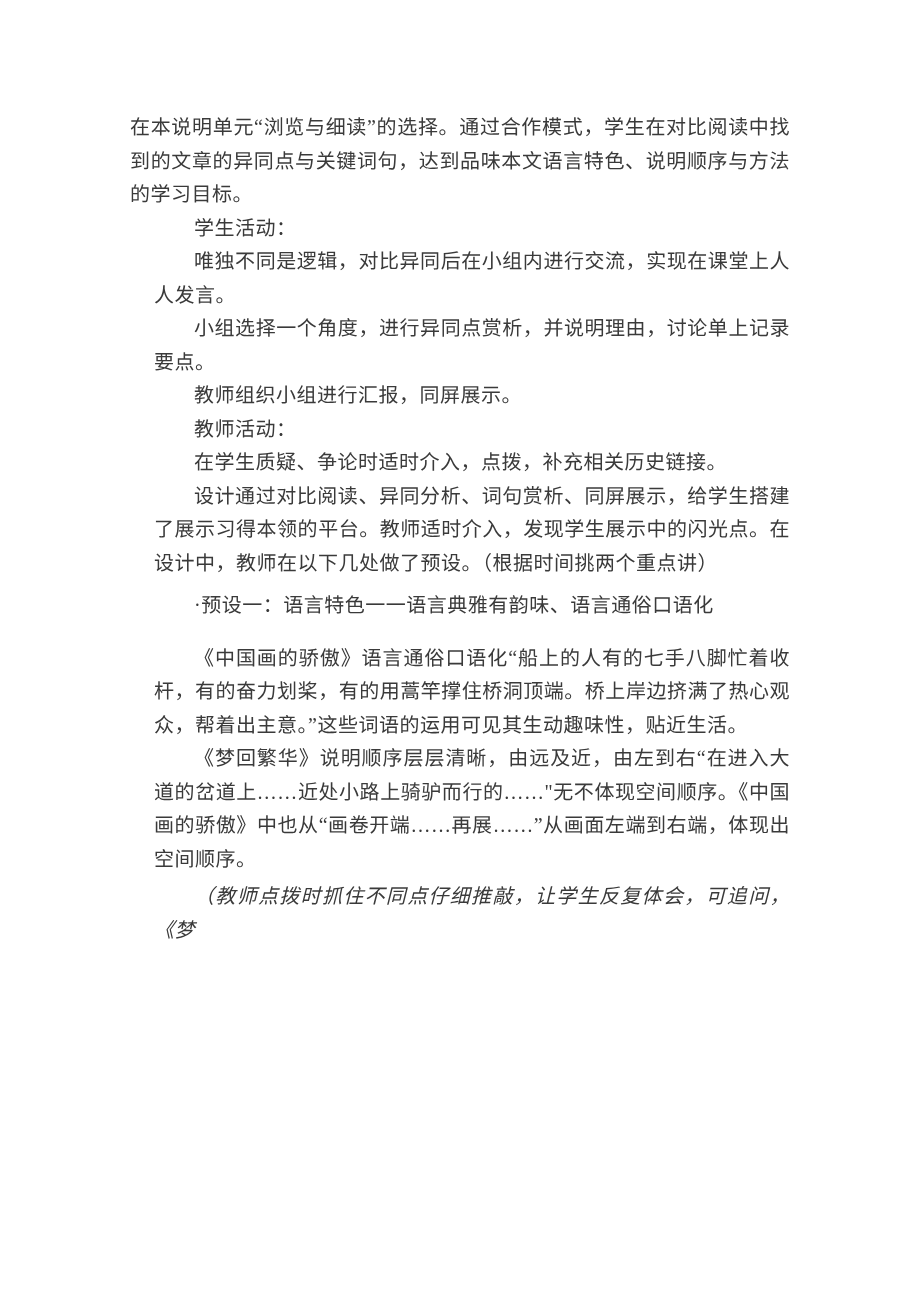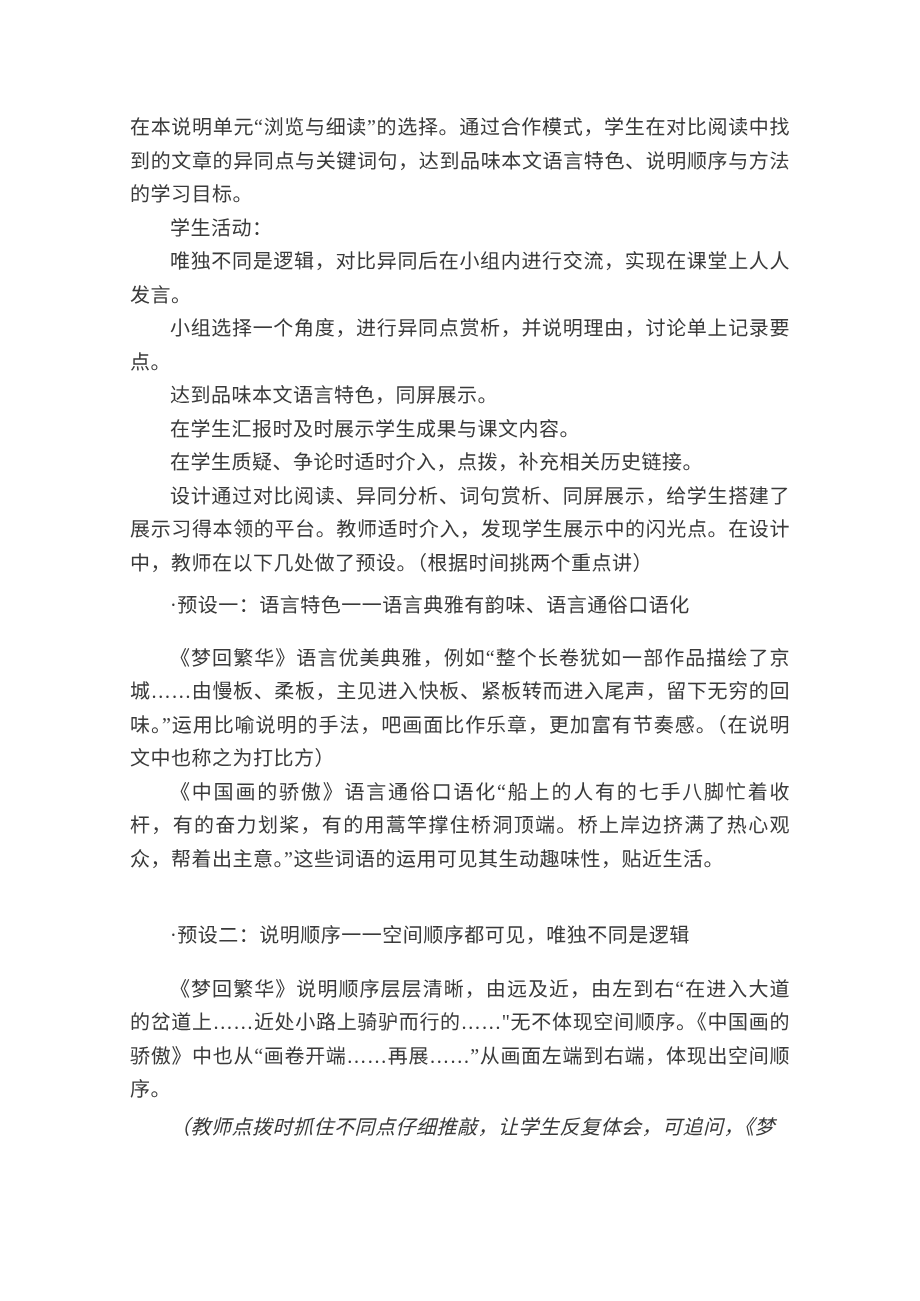--- a/index.html
+++ b/index.html
@@ -25,20 +25,21 @@
     line-height: 33.5px;
     text-align: justify;
     letter-spacing: 0.5px;
   }
   .content p {
     margin: 0;
     padding: 0;
   }
   .content p.indent {
     text-indent: 2em;
+    margin-left: 24px;
   }
   .content p.preset-heading-1 {
     margin-top: 9px;
     margin-bottom: 19px;
   }
   .content p.preset-heading-2 {
     margin-top: 43px;
     margin-bottom: 20px;
   }
   .content p.closing {
@@ -48,24 +49,22 @@
 </style>
 </head>
 <body>
 
 <div class="page">
   <div class="content">
     <p class="body">在本说明单元“浏览与细读”的选择。通过合作模式，学生在对比阅读中找到的文章的异同点与关键词句，达到品味本文语言特色、说明顺序与方法的学习目标。</p>
     <p class="body indent">学生活动：</p>
     <p class="body indent">唯独不同是逻辑，对比异同后在小组内进行交流，实现在课堂上人人发言。</p>
     <p class="body indent">小组选择一个角度，进行异同点赏析，并说明理由，讨论单上记录要点。</p>
-    <p class="body indent">达到品味本文语言特色，同屏展示。</p>
-    <p class="body indent">在学生汇报时及时展示学生成果与课文内容。</p>
+    <p class="body indent">教师组织小组进行汇报，同屏展示。</p>
+    <p class="body indent">教师活动：</p>
     <p class="body indent">在学生质疑、争论时适时介入，点拨，补充相关历史链接。</p>
     <p class="body indent">设计通过对比阅读、异同分析、词句赏析、同屏展示，给学生搭建了展示习得本领的平台。教师适时介入，发现学生展示中的闪光点。在设计中，教师在以下几处做了预设。（根据时间挑两个重点讲）</p>
     <p class="body indent preset-heading-1">·预设一：语言特色一一语言典雅有韵味、语言通俗口语化</p>
-    <p class="body indent">《梦回繁华》语言优美典雅，例如“整个长卷犹如一部作品描绘了京城……由慢板、柔板，主见进入快板、紧板转而进入尾声，留下无穷的回味。”运用比喻说明的手法，吧画面比作乐章，更加富有节奏感。（在说明文中也称之为打比方）</p>
     <p class="body indent">《中国画的骄傲》语言通俗口语化“船上的人有的七手八脚忙着收杆，有的奋力划桨，有的用蒿竿撑住桥洞顶端。桥上岸边挤满了热心观众，帮着出主意。”这些词语的运用可见其生动趣味性，贴近生活。</p>
-    <p class="body indent preset-heading-2">·预设二：说明顺序一一空间顺序都可见，唯独不同是逻辑</p>
     <p class="body indent">《梦回繁华》说明顺序层层清晰，由远及近，由左到右“在进入大道的岔道上……近处小路上骑驴而行的……"无不体现空间顺序。《中国画的骄傲》中也从“画卷开端……再展……”从画面左端到右端，体现出空间顺序。</p>
     <p class="body indent closing">（教师点拨时抓住不同点仔细推敲，让学生反复体会，可追问，《梦</p>
   </div>
 </div>
 
 </body></html>

